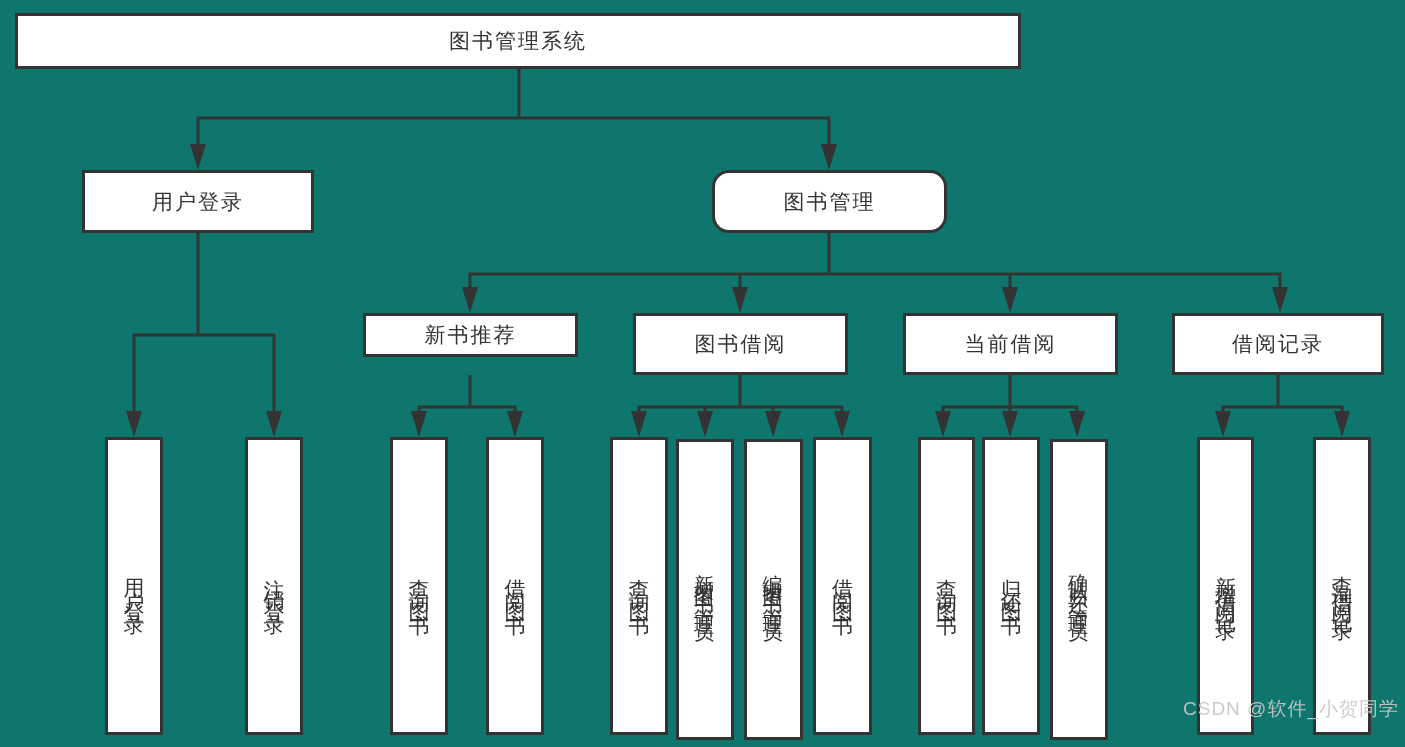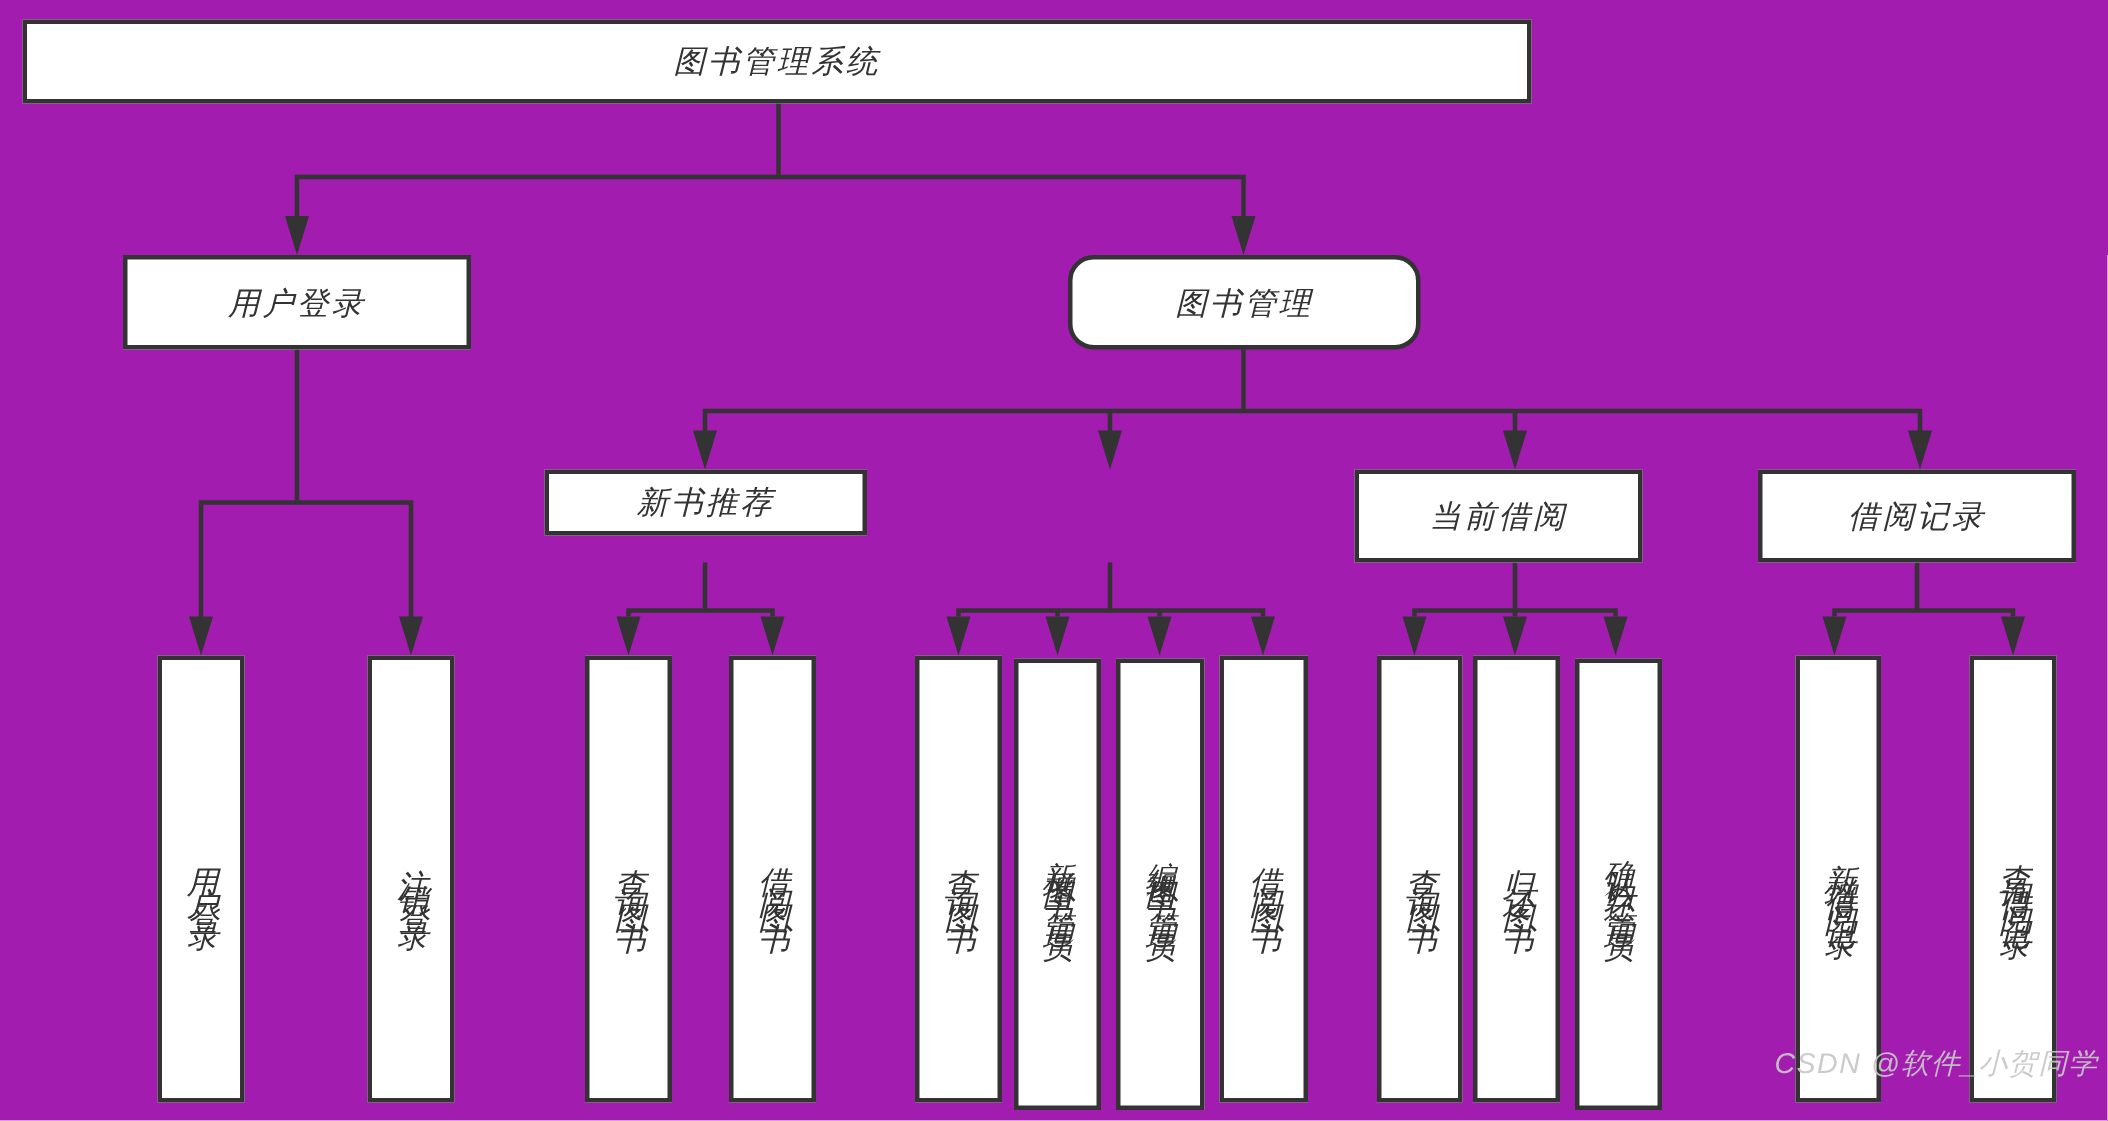--- a/index.html
+++ b/index.html
@@ -1,19 +1,19 @@
 <!DOCTYPE html>
 <html><head>
 <meta charset="utf-8">
 <title>图书管理系统</title>
 <style>
   html,body{margin:0;padding:0;background:#ffffff;}
   .canvas{
-    position:relative;width:1405px;height:747px;background:#a21caf;
-    font-family:"Liberation Sans","DejaVu Sans",sans-serif;color:#333333;overflow:hidden;font-style:italic;
+    position:relative;width:1405px;height:747px;background:#0f766e;
+    font-family:"Liberation Sans","DejaVu Sans",sans-serif;color:#333333;overflow:hidden;
   }
   .connectors{position:absolute;left:0;top:0;z-index:1;}
   .box{
     position:absolute;box-sizing:border-box;background:#ffffff;
     border:3px solid #333333;display:flex;align-items:center;justify-content:center;z-index:2;
   }
   .hlabel{font-size:21px;letter-spacing:2px;white-space:nowrap;color:#333333;}
   .vlabel{
     writing-mode:vertical-rl;text-orientation:mixed;
     font-size:21px;letter-spacing:12px;color:#333333;white-space:nowrap;
@@ -68,21 +68,24 @@
   <div class="box" style="left:82px;top:170px;width:232px;height:63px;">
     <span class="hlabel">用户登录</span>
   </div>
   <div class="box" style="left:712px;top:170px;width:235px;height:63px;border-radius:17px;">
     <span class="hlabel">图书管理</span>
   </div>
 
   <div class="box" style="left:363px;top:313px;width:215px;height:44px;text-align:right;">
     <span class="hlabel">新书推荐</span>
   </div>
-  <div class="box" style="left:903px;top:313px;width:192px;height:62px;">
+  <div class="box" style="left:633px;top:313px;width:215px;height:62px;">
+    <span class="hlabel">图书借阅</span>
+  </div>
+  <div class="box" style="left:903px;top:313px;width:215px;height:62px;">
     <span class="hlabel">当前借阅</span>
   </div>
   <div class="box" style="left:1172px;top:313px;width:212px;height:62px;">
     <span class="hlabel">借阅记录</span>
   </div>
 
   <div class="box" style="left:105px;top:437px;width:58px;height:298px;">
     <span class="vlabel">用户登录</span>
   </div>
   <div class="box" style="left:245px;top:437px;width:58px;height:298px;">

